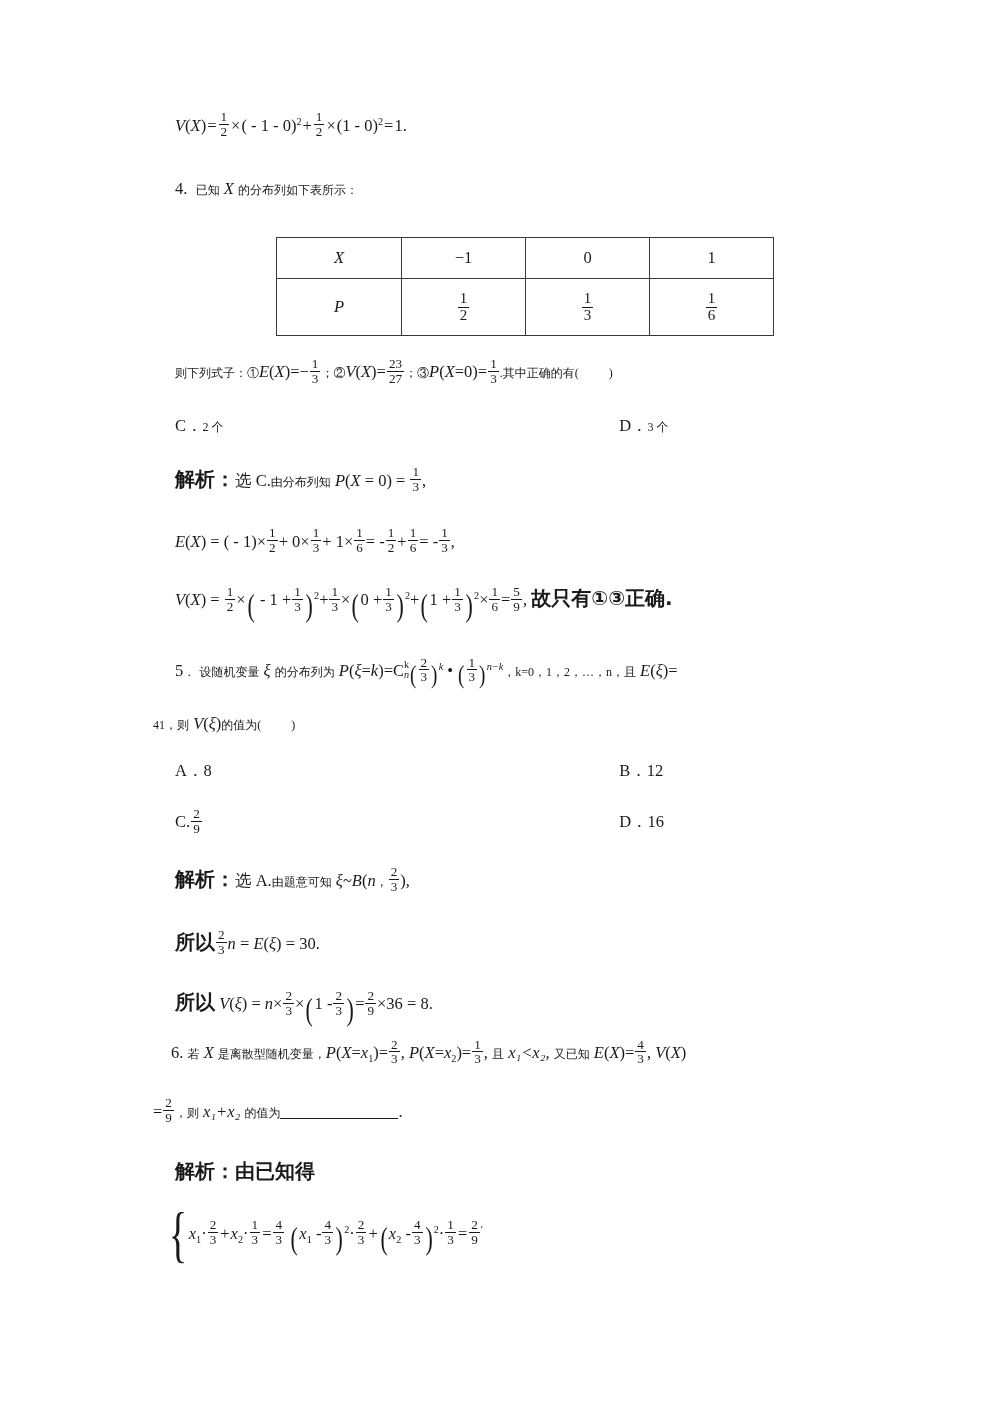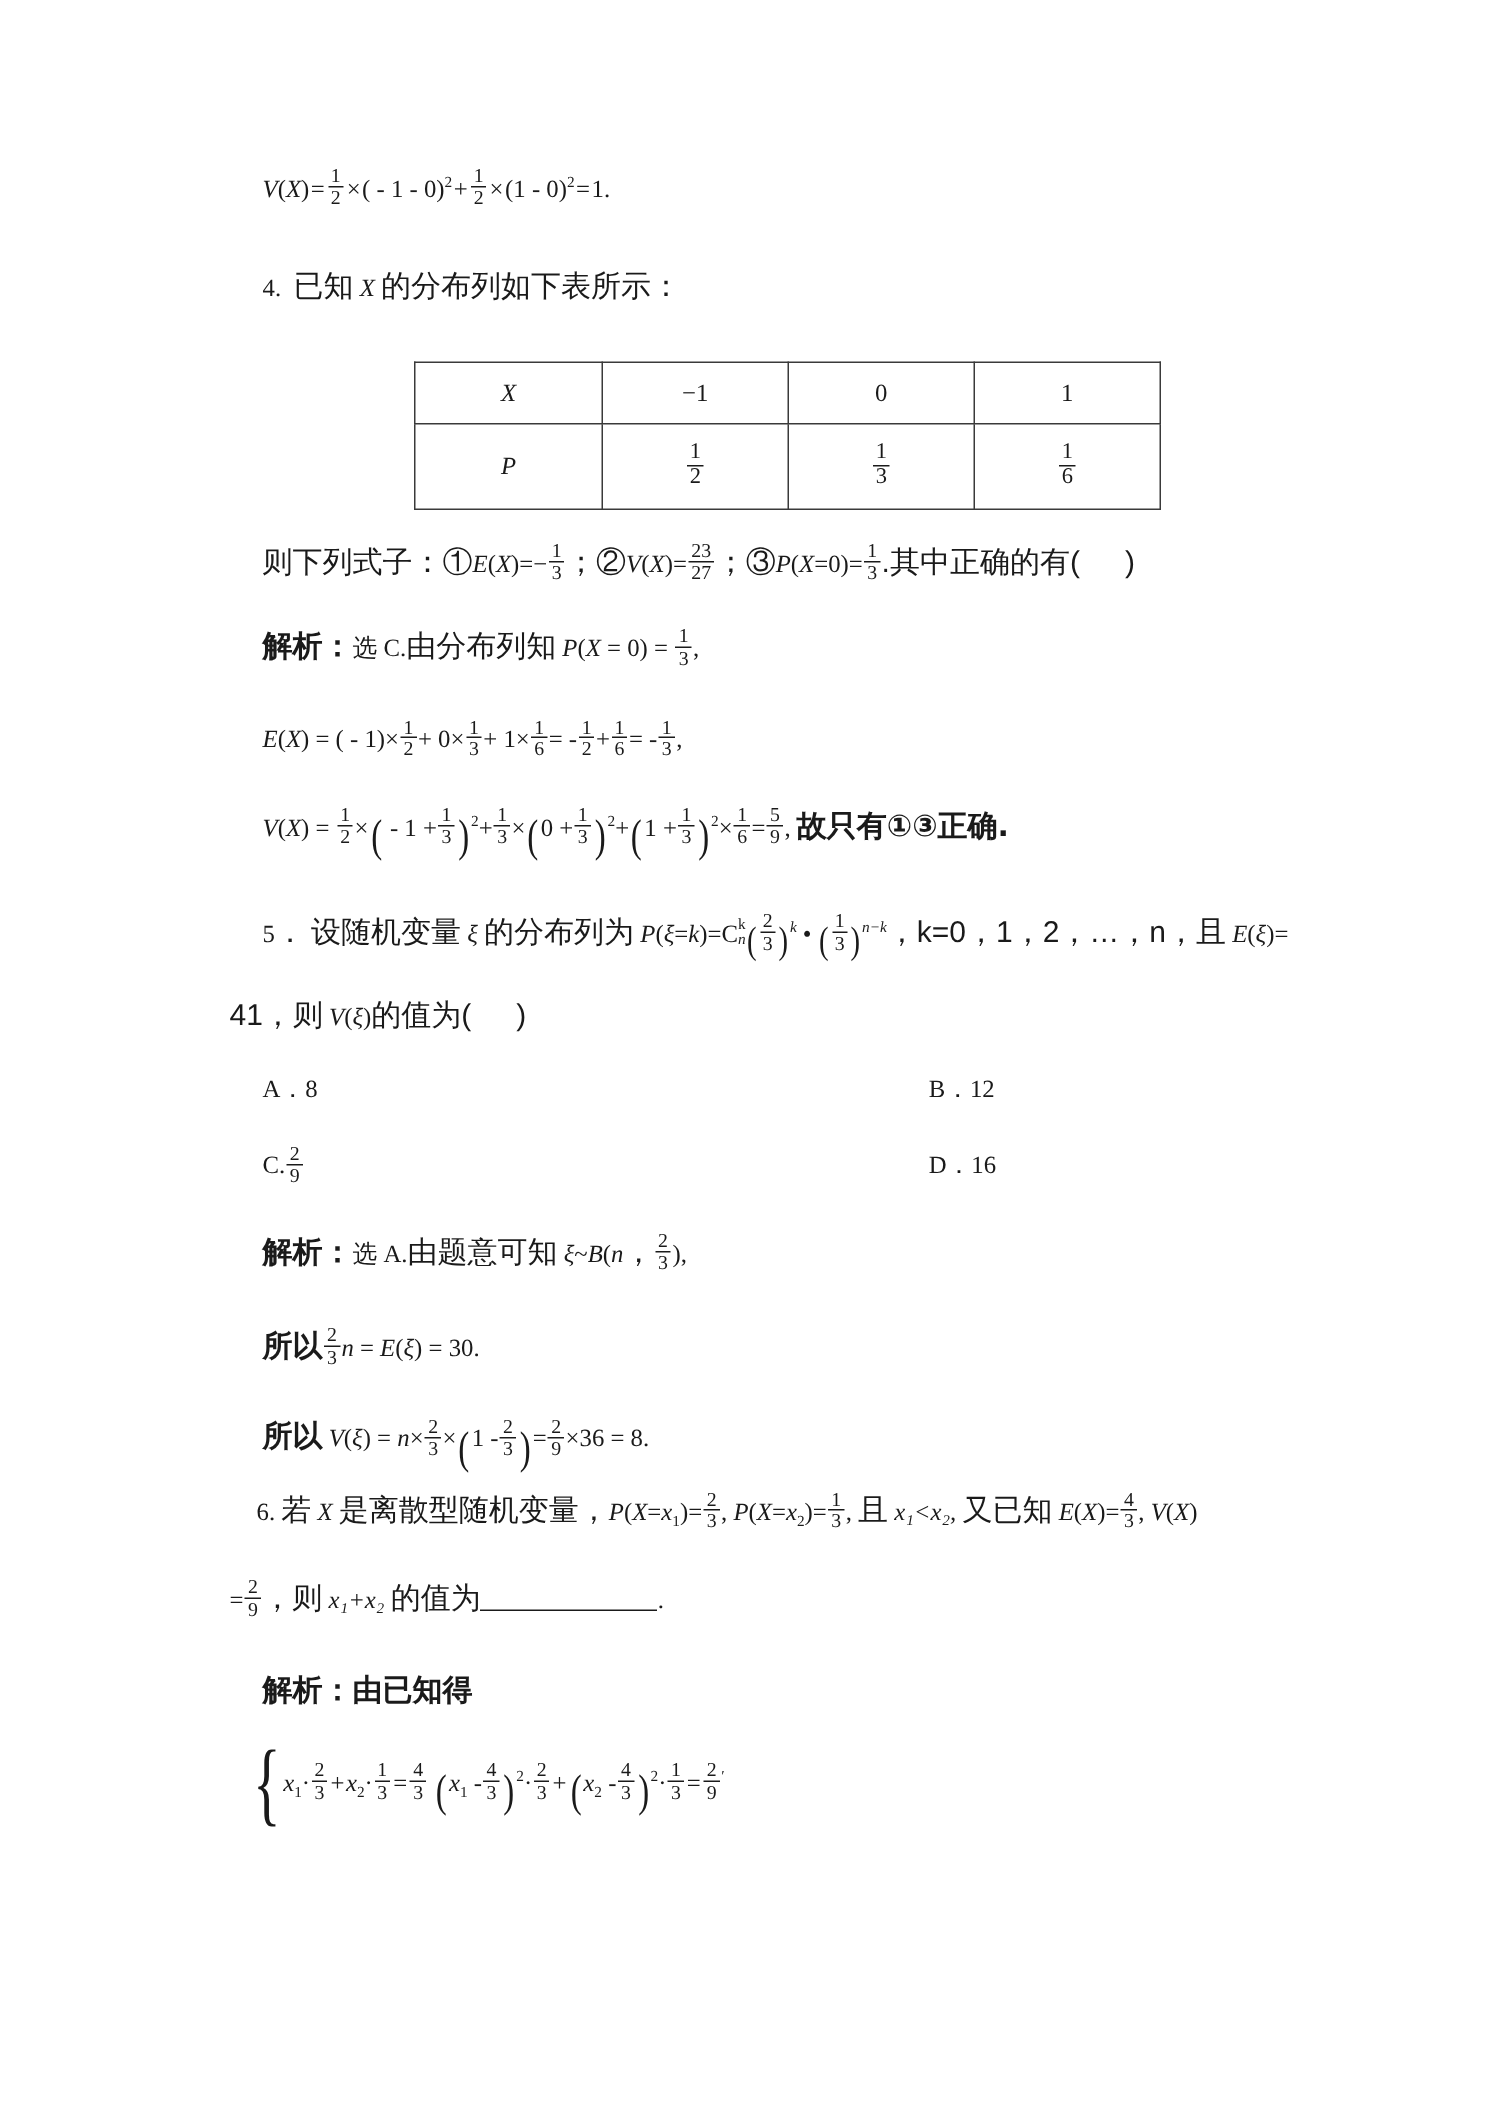--- a/index.html
+++ b/index.html
@@ -32,23 +32,23 @@
   
   .line {
     font-size: 16.5px;
     line-height: 1.0;
     white-space: nowrap;
     display: block;
   }
   .mi { font-style: italic; font-family: "Liberation Serif", serif; }
   .mn { font-style: normal; }
   .cn {
-    font-family: Liberation Sans, sans-serif;
+    font-family: Liberation Serif, serif;
     font-style: normal;
-    font-size: 20px;
+    font-size: 12px;
   }
   .bold-cn {
     font-family: "DejaVu Sans", sans-serif;
     font-weight: bold;
     font-style: normal;
     font-size: 20px;
   }
   .op { padding: 0 1px; }
 
   
@@ -198,20 +198,24 @@
           </td>
         </tr>
       </tbody>
         </table>
     </div>
 
     <div class="line" style="margin-bottom:28px;">
       <span class="cn">则下列式子：</span><span class="cn">①</span><span class="mi">E</span><span class="mn">(</span><span class="mi">X</span><span class="mn">)=</span><span class="mn">−</span><span class="frac"><span class="num">1</span><span class="den">3</span></span><span class="cn">；</span><span class="cn">②</span><span class="mi">V</span><span class="mn">(</span><span class="mi">X</span><span class="mn">)=</span><span class="frac"><span class="num">23</span><span class="den">27</span></span><span class="cn">；</span><span class="cn">③</span><span class="mi">P</span><span class="mn">(</span><span class="mi">X</span><span class="mn">=0)=</span><span class="frac"><span class="num">1</span><span class="den">3</span></span><span class="cn">.其中正确的有(</span><span class="paren-gap"></span><span class="cn">)</span>
     </div>
 
+    <div class="opts" style="margin-bottom:30px;">
+      <span class="opt-left"><span class="mn">C．</span><span class="cn">2 个</span></span>
+      <span class="opt-right"><span class="mn">D．</span><span class="cn">3 个</span></span>
+    </div>
 
     <div class="line" style="margin-bottom:32px;">
       <span class="bold-cn">解析：</span><span class="mn">选 C.</span><span class="cn">由分布列知</span>&nbsp;<span class="mi">P</span><span class="mn">(</span><span class="mi">X</span><span class="mn"> = 0) = </span><span class="frac"><span class="num">1</span><span class="den">3</span></span><span class="mn">,</span>
     </div>
 
     <div class="line" style="margin-bottom:30px;">
       <span class="mi">E</span><span class="mn">(</span><span class="mi">X</span><span class="mn">) = ( - 1)×</span><span class="frac"><span class="num">1</span><span class="den">2</span></span><span class="mn">+ 0×</span><span class="frac"><span class="num">1</span><span class="den">3</span></span><span class="mn">+ 1×</span><span class="frac"><span class="num">1</span><span class="den">6</span></span><span class="mn">=  -</span><span class="frac"><span class="num">1</span><span class="den">2</span></span><span class="mn">+</span><span class="frac"><span class="num">1</span><span class="den">6</span></span><span class="mn">=  -</span><span class="frac"><span class="num">1</span><span class="den">3</span></span><span class="mn">,</span>
     </div>
 
     <div class="line" style="margin-bottom:42px;">

